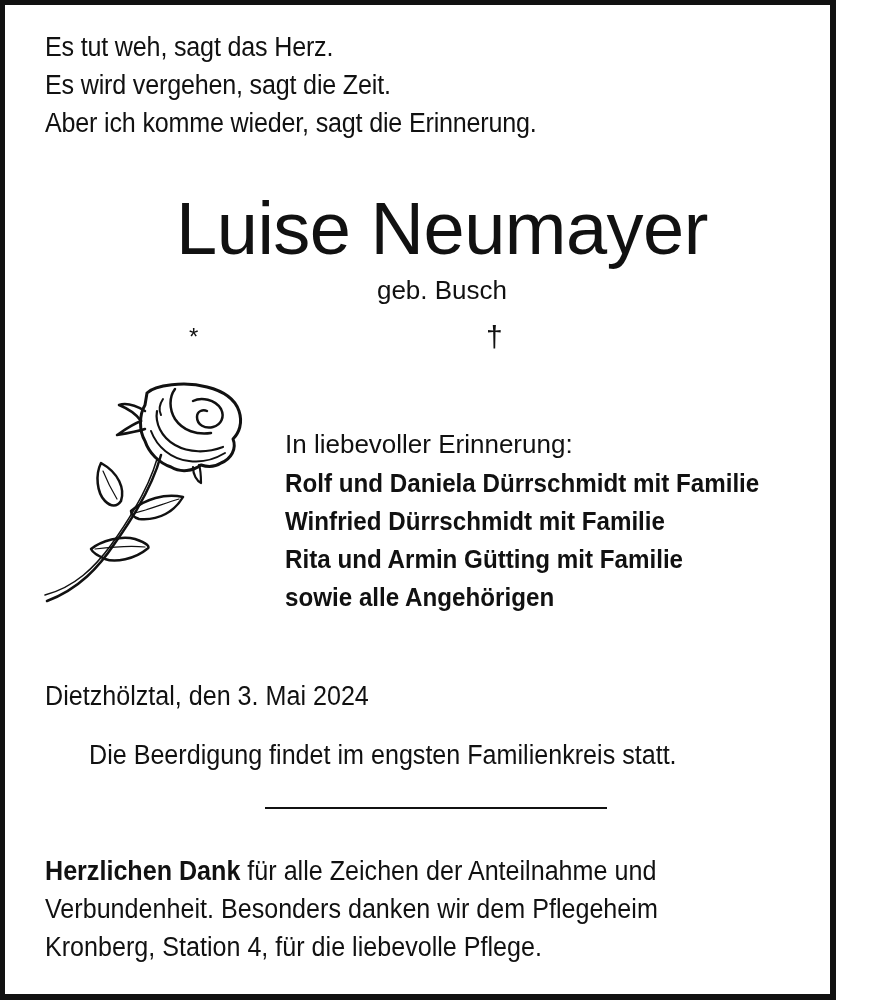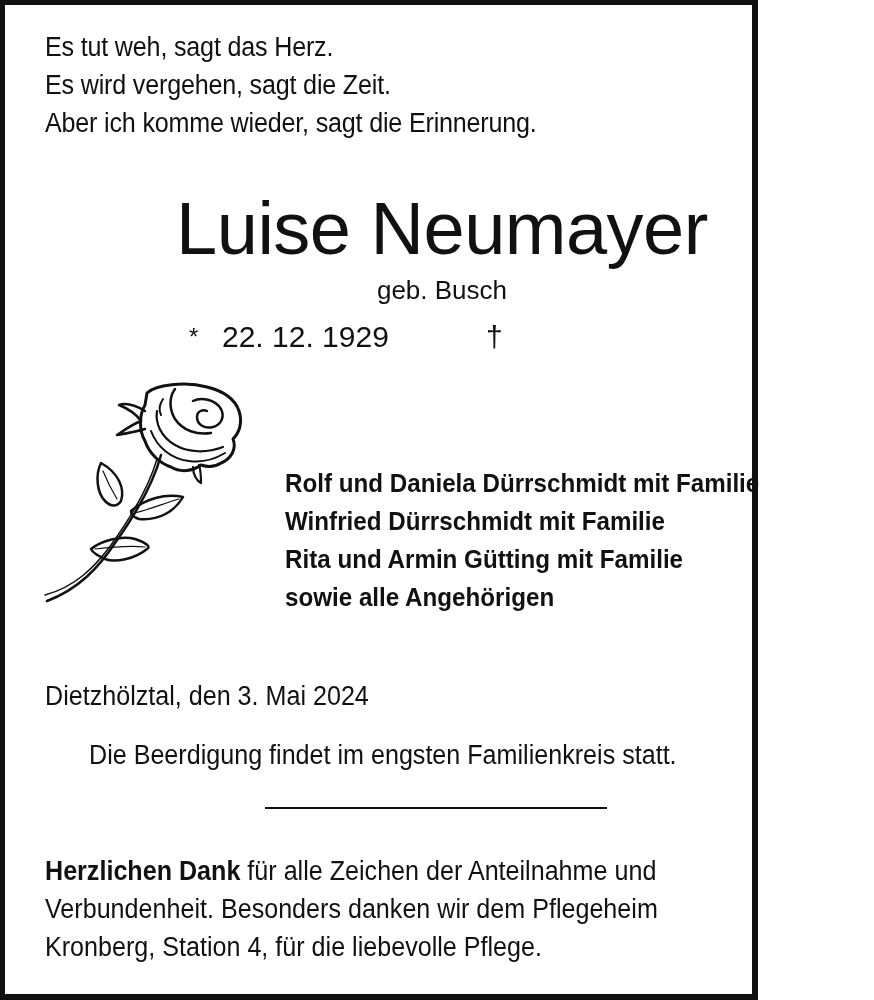--- a/index.html
+++ b/index.html
@@ -1,19 +1,19 @@
 <!DOCTYPE html>
 <html><head>
 <meta charset="utf-8">
 <style>
   html, body { margin: 0; padding: 0; background: #ffffff; }
   body { width: 874px; height: 1000px; position: relative; overflow: hidden; }
   .frame {
     position: absolute; left: 0; top: 0;
-    width: 758px; height: 1000px;
+    width: 836px; height: 1000px;
     box-sizing: border-box;
     border-top: 5px solid #111;
     border-left: 5px solid #111;
     border-right: 6px solid #111;
     border-bottom: 6px solid #111;
     background: #fff;
   }
   .t {
     position: absolute;
     font-family: "Liberation Sans", "DejaVu Sans", sans-serif;
@@ -45,21 +45,20 @@
 <div class="frame">
 
   <div class="t poem" style="top:29px;">Es tut weh, sagt das Herz.</div>
   <div class="t poem" style="top:67px;">Es wird vergehen, sagt die Zeit.</div>
   <div class="t poem" style="top:105px;">Aber ich komme wieder, sagt die Erinnerung.</div>
 
   <div class="t name">Luise Neumayer</div>
   <div class="t maiden">geb. Busch</div>
 
   <div class="t dates" style="left:184px; font-size:24px; top:320px;">*</div>
-  <div class="t dates" style="left:217px;">22. 12. 1929</div>
   <div class="t dates" style="left:481px;">†</div>
 
   <svg class="rose" viewBox="0 0 230 230" fill="none" stroke="#111" stroke-linecap="round" stroke-linejoin="round">
 
     <path d="M112 18 C120 10,150 6,172 12 C188 16,200 24,204 36 C208 48,204 58,198 64 C202 74,196 84,186 88 C180 92,172 92,166 90 C158 96,146 98,136 92 C124 88,114 78,110 66 C104 56,104 40,110 30 Z" stroke-width="3"></path>
 
     <path d="M140 14 C134 22,134 34,140 44 C148 56,162 60,176 58" stroke-width="2.5"></path>
     <path d="M158 26 C166 22,180 24,186 34 C190 42,186 50,178 52 C170 54,162 50,162 42 C162 36,168 34,172 36" stroke-width="2.5"></path>
     <path d="M122 36 C120 48,126 62,140 70 C154 78,172 78,188 72" stroke-width="2.2"></path>
     <path d="M116 56 C122 72,136 84,154 86 C168 88,180 84,190 78" stroke-width="2"></path>
@@ -75,20 +74,21 @@
     <path d="M66 88 C60 100,62 118,70 126 C76 132,82 132,86 126 C90 114,84 98,66 88 Z" stroke-width="2.5"></path>
     <path d="M68 96 C72 106,76 114,82 124" stroke-width="1.2"></path>
 
     <path d="M96 136 C110 124,130 118,148 122 C140 136,124 146,104 144 C98 142,96 140,96 136 Z" stroke-width="2.5"></path>
     <path d="M100 138 C116 134,130 128,144 124" stroke-width="1.2"></path>
 
     <path d="M56 174 C66 166,86 160,100 164 C112 168,116 172,112 174 C100 184,80 188,70 184 C62 180,58 178,56 174 Z" stroke-width="2.5"></path>
     <path d="M60 174 C76 172,94 170,110 172" stroke-width="1.2"></path>
   </svg>
 
+  <div class="t intro">In liebevoller Erinnerung:</div>
   <div class="t fam" style="top:465px;">Rolf und Daniela Dürrschmidt mit Familie</div>
   <div class="t fam" style="top:503px;">Winfried Dürrschmidt mit Familie</div>
   <div class="t fam" style="top:541px;">Rita und Armin Gütting mit Familie</div>
   <div class="t fam" style="top:579px;">sowie alle Angehörigen</div>
 
   <div class="t body" style="left:40px; top:678px;">Dietzhölztal, den 3. Mai 2024</div>
 
   <div class="t body" style="left:84px; top:737px;">Die Beerdigung findet im engsten Familienkreis statt.</div>
 
   <div class="divider"></div>

